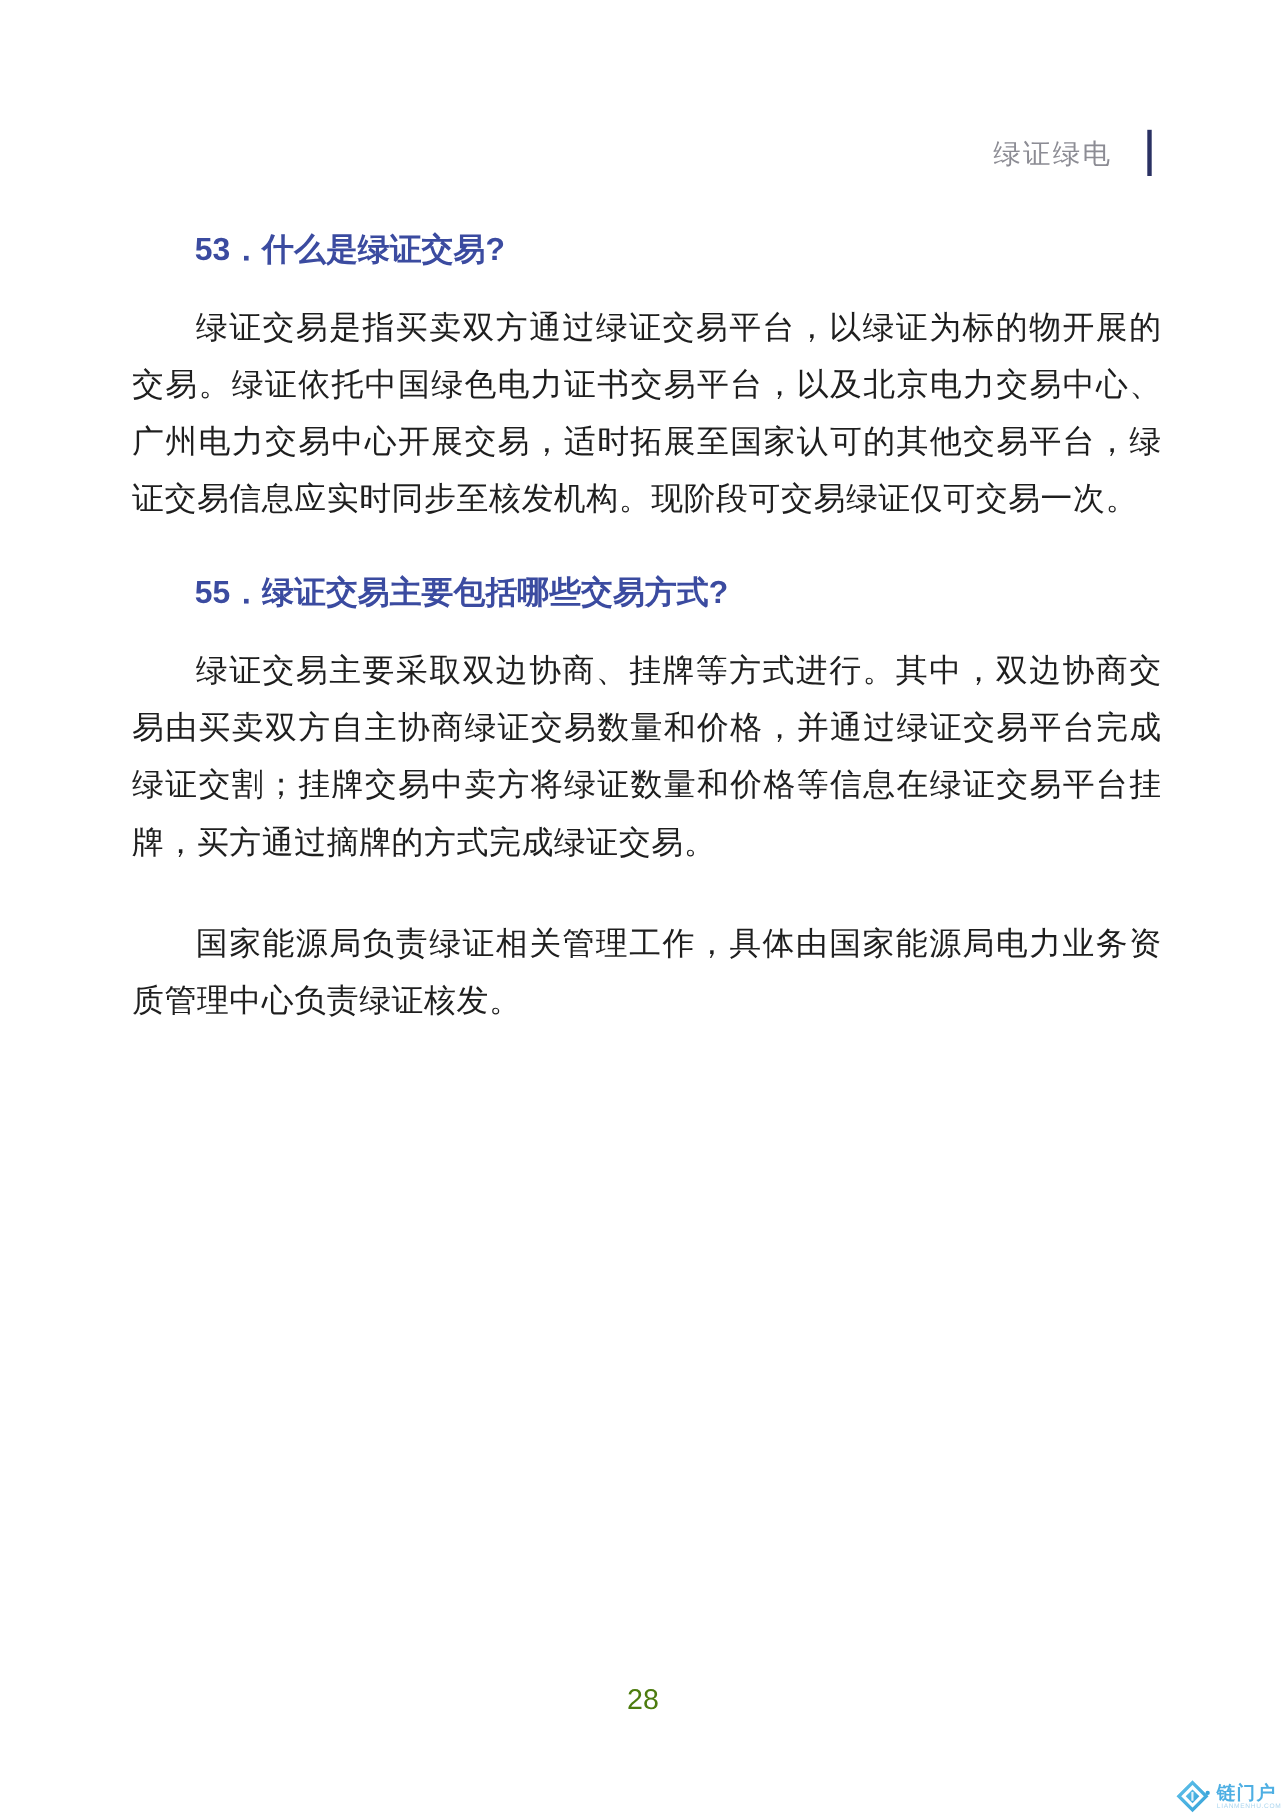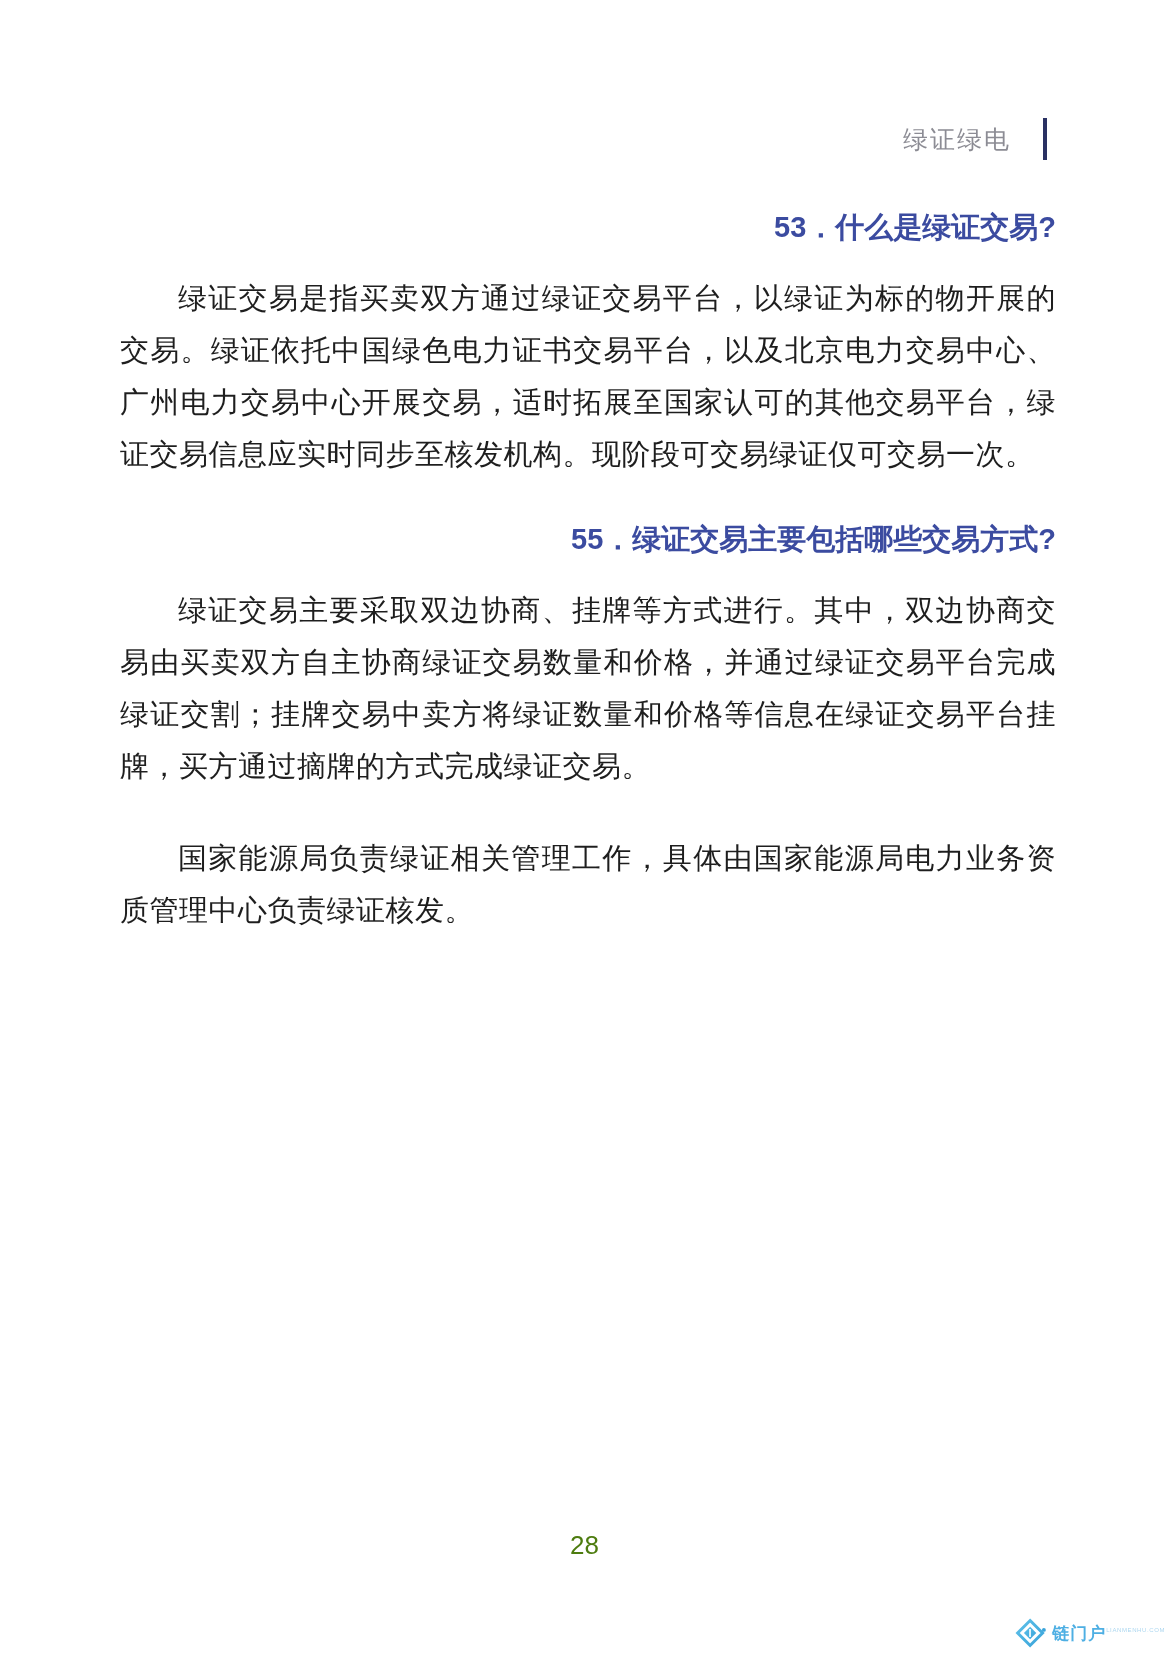--- a/index.html
+++ b/index.html
@@ -45,21 +45,20 @@
     left: 120px;
     width: 936px;
   }
   .qa-section h2 {
     font-size: 29px;
     line-height: 38px;
     font-weight: 700;
     color: #3b4ba0;
     padding-left: 57px;
     margin: 0 0 26px 0;
-    text-align: right;
   }
   .qa-section { margin-bottom: 40px; }
   .qa-section:first-child h2 { margin-top: 16px; }
   .qa-section p {
     font-size: 29px;
     line-height: 52px;
     color: #1e1e1e;
     text-align: justify;
     text-justify: inter-character;
     text-indent: 2em;
@@ -79,21 +78,21 @@
   .brand {
     position: absolute;
     right: 4px;
     bottom: 4px;
     display: flex;
     align-items: center;
     gap: 5px;
     opacity: 0.95;
   }
   .brand-icon { width: 32px; height: 32px; }
-  .brand-text { display: flex; flex-direction: row; line-height: 1; }
+  .brand-text { display: flex; flex-direction: column; line-height: 1; }
   .brand-name {
     font-size: 17px;
     font-weight: 700;
     color: #45abe2;
     letter-spacing: 1px;
   }
   .brand-domain {
     font-size: 6px;
     color: #a9d5ef;
     letter-spacing: 0.6px;

